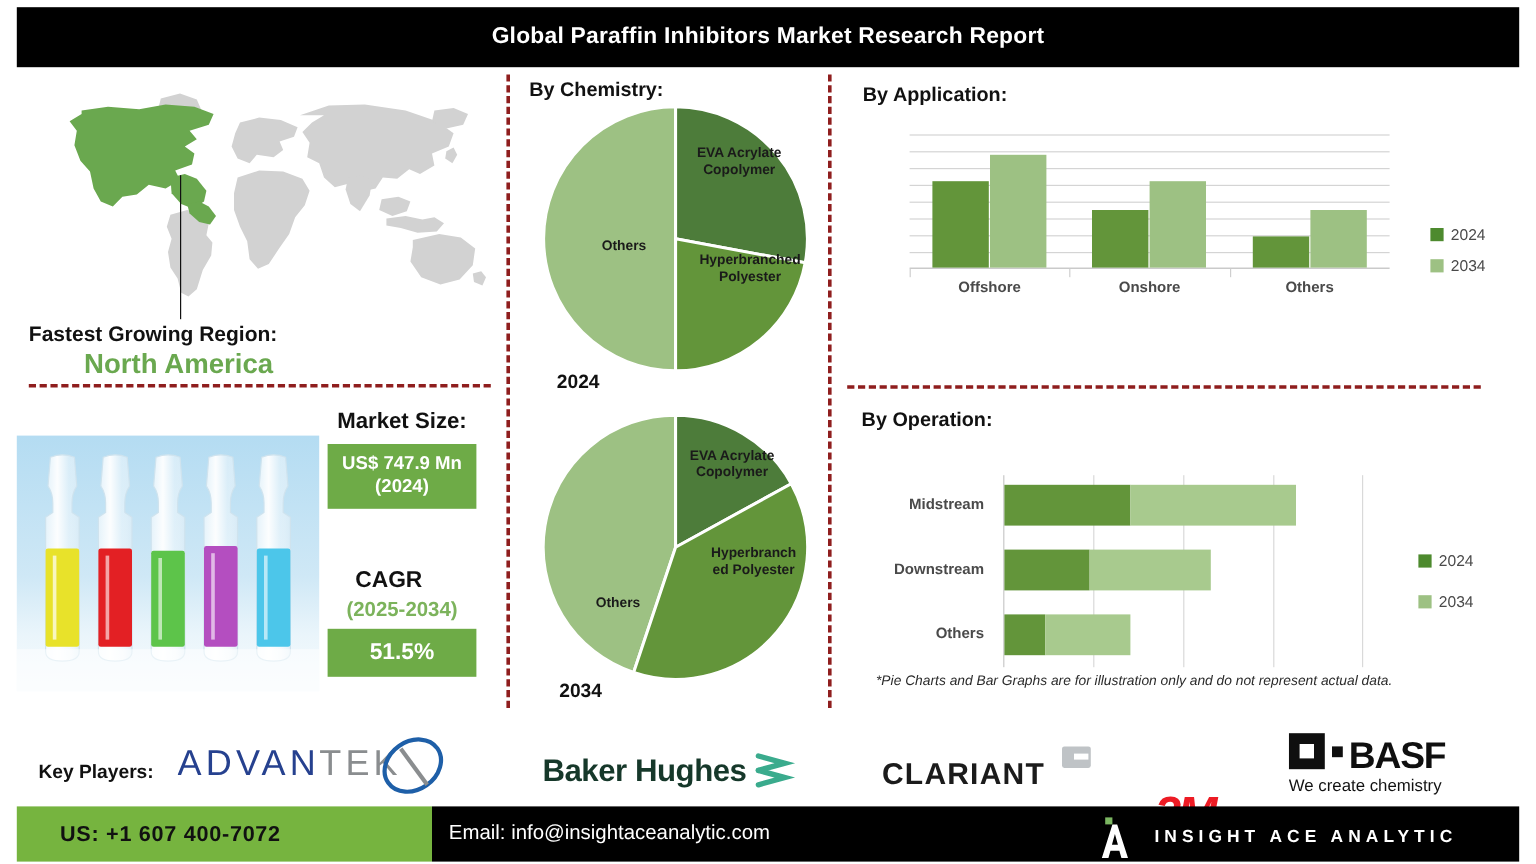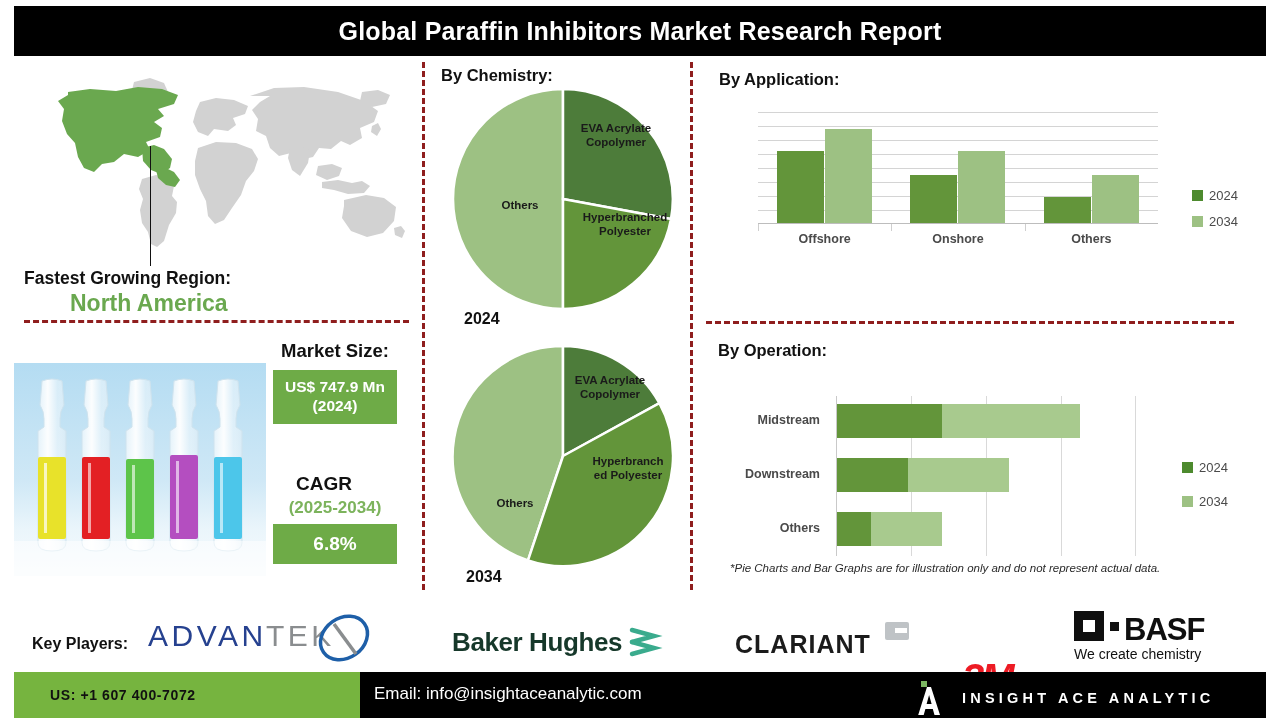--- a/index.html
+++ b/index.html
@@ -3,21 +3,21 @@
 <meta charset="utf-8">
 <style>
   html,body{margin:0;padding:0;background:#fff;}
   body{width:1280px;height:720px;overflow:hidden;
        font-family:"Liberation Sans", sans-serif;color:#111;}
   #page{position:relative;width:1280px;height:720px;background:#ffffff;}
 
   
   .header-bar{position:absolute;left:14px;top:6px;width:1252px;height:50px;
       background:#000;display:flex;align-items:center;justify-content:center;}
-  .header-title{color:#fff;font-size:25px;font-weight:bold;letter-spacing:.2px;}
+  .header-title{color:#fff;font-size:19px;font-weight:bold;letter-spacing:.2px;}
 
   
   .vdiv{position:absolute;width:0;border-left:3px dashed #8f1e1e;}
   .hdiv{position:absolute;height:0;border-top:3px dashed #8f1e1e;}
 
   
   .map-wrap{position:absolute;left:22px;top:74px;width:395px;height:190px;}
   .map-wrap svg{width:100%;height:100%;display:block;}
   .pointer-line{position:absolute;left:150px;top:146px;width:1px;height:120px;background:#111;}
 
@@ -95,21 +95,21 @@
   
   .lg-clariant{left:735px;top:620px;width:190px;height:42px;}
   
   .lg-3m{left:962px;top:618px;width:72px;height:44px;margin-top:38px;}
   
   .lg-basf{left:1074px;top:607px;width:188px;height:56px;}
 
   
   .foot-green{position:absolute;left:14px;top:672px;width:346px;height:46px;background:#76b43f;
       display:flex;align-items:center;}
-  .foot-green span{margin-left:36px;font-size:14px;font-weight:bold;color:#111;letter-spacing:.6px;}
+  .foot-green span{margin-left:36px;font-size:18px;font-weight:bold;color:#111;letter-spacing:.6px;}
   .foot-black{position:absolute;left:360px;top:672px;width:906px;height:46px;background:#000;}
   .foot-email{position:absolute;left:374px;top:684px;font-size:17px;color:#fff;}
   .foot-brand{position:absolute;left:918px;top:681px;display:flex;align-items:center;gap:14px;}
   .brand-a{position:relative;width:30px;height:34px;}
   .brand-txt{font-size:14.5px;color:#fff;letter-spacing:4.2px;font-weight:bold;}
 </style>
 </head>
 <body>
 
 <div id="page">
@@ -206,21 +206,21 @@
         </g>
       </g>
       <rect x="0" y="178" width="252" height="35" fill="#ffffff" opacity=".55"></rect>
     </svg>
   </div>
 
   <div class="ms-label">Market Size:</div>
   <div class="greenbox ms-box">US$ 747.9 Mn (2024)</div>
   <div class="cagr-label">CAGR</div>
   <div class="cagr-years">(2025-2034)</div>
-  <div class="greenbox cagr-box">6.8%</div>
+  <div class="greenbox cagr-box">51.5%</div>
 
   <div class="sec-title" style="left:441px;top:66px;">By Chemistry:</div>
 
   <div class="pie-wrap" style="left:452px;top:88px;">
     <svg width="222" height="222" viewBox="0 0 222 222" xmlns="http://www.w3.org/2000/svg">
 
       <path d="M111 111 L111 1 A110 110 0 0 0 111 221 Z" fill="#9dc183" stroke="#ffffff" stroke-width="2.5"></path>
 
       <path d="M111 111 L111 1 A110 110 0 0 1 219 131 Z" fill="#4d7c3a" stroke="#ffffff" stroke-width="2.5"></path>
 

